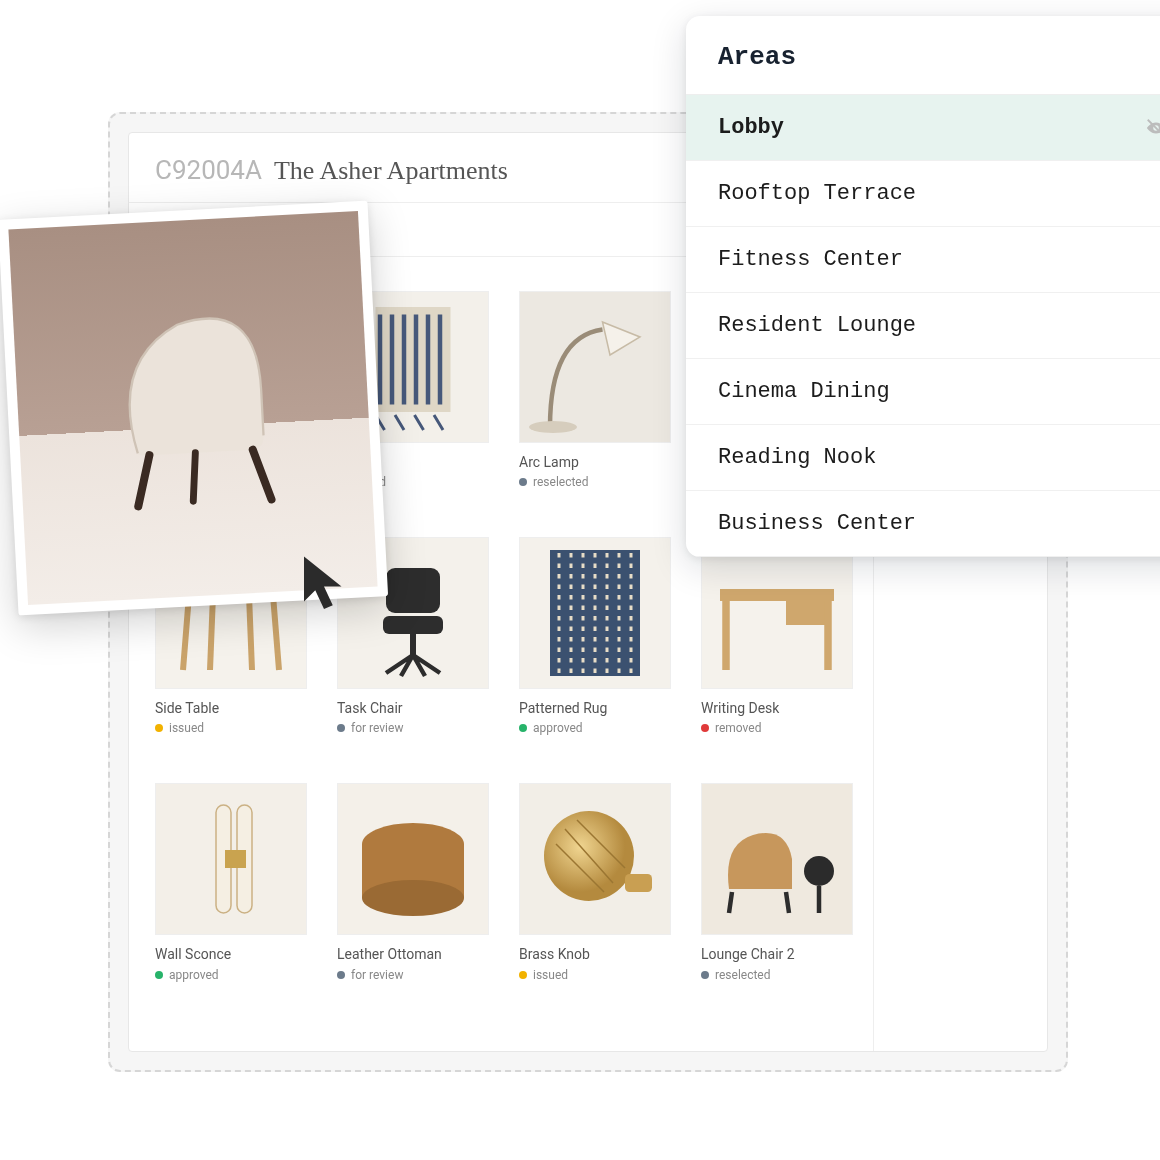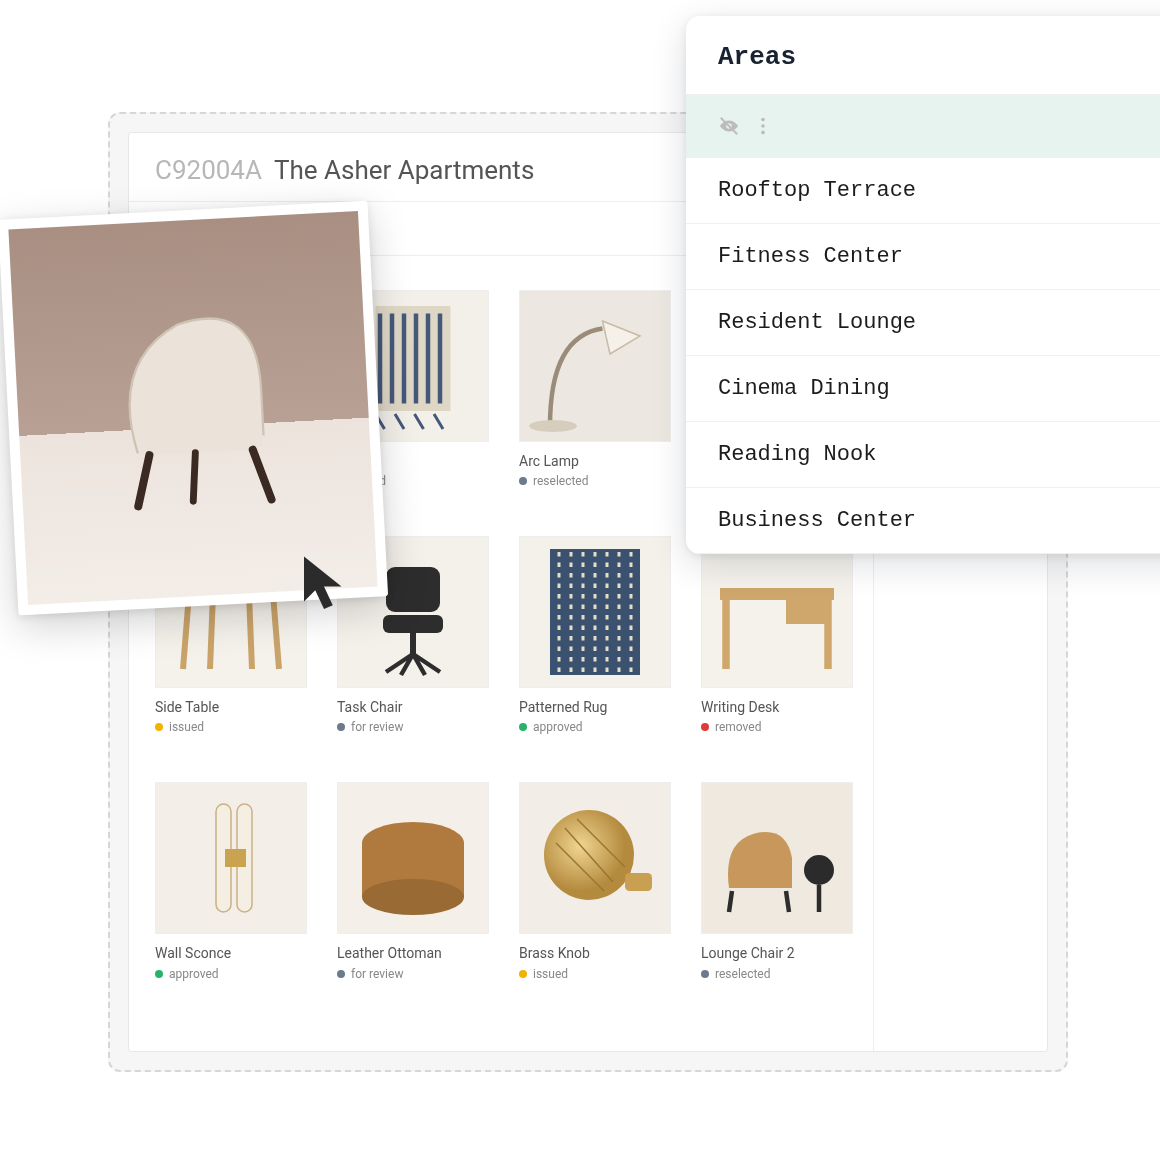--- a/index.html
+++ b/index.html
@@ -39,21 +39,21 @@
   .header {
     padding: 22px 26px 16px 26px;
     border-bottom: 1px solid #eee;
   }
   .project-title {
     display: flex;
     align-items: baseline;
     gap: 12px;
   }
   .project-code { color: #b7b7b7; font-size: 26px; font-weight: 400; }
-  .project-name { color: #555; font-size: 26px; font-weight: 400; }
+  .project-name { color: #555; font-size: 26px; font-weight: 400; font-family: Liberation Serif, serif; }
 
   
   .toolbar {
     display: flex;
     align-items: center;
     border-bottom: 1px solid #eee;
     padding: 0 26px;
     height: 54px;
   }
   .toolbar .search { flex: 0 0 auto; }
@@ -444,20 +444,21 @@
 </div>
 
 <svg class="cursor-arrow" viewBox="0 0 40 48">
   <path d="M4 2 L4 38 L13 29 L20 44 L27 41 L20 26 L34 26 Z" fill="#2b2b2b"></path>
 </svg>
 
 <div class="areas-panel">
   <div class="areas-header">Areas</div>
   <div id="areas-list">
       <div class="areas-item selected">
+        <span class="label">Lobby</span>
         <svg viewBox="0 0 24 24" class="mini-icon">
           <path d="M12 6C6 6 2 12 2 12s4 6 10 6 10-6 10-6-4-6-10-6zm0 9a3 3 0 1 1 0-6 3 3 0 0 1 0 6z" fill="#bcbcbc"></path>
           <line x1="3" y1="3" x2="21" y2="21" stroke="#bcbcbc" stroke-width="2"></line>
         </svg>
         <svg viewBox="0 0 24 24" class="mini-icon">
           <circle cx="12" cy="5" r="2" fill="#bcbcbc"></circle>
           <circle cx="12" cy="12" r="2" fill="#bcbcbc"></circle>
           <circle cx="12" cy="19" r="2" fill="#bcbcbc"></circle>
         </svg>
       </div>

